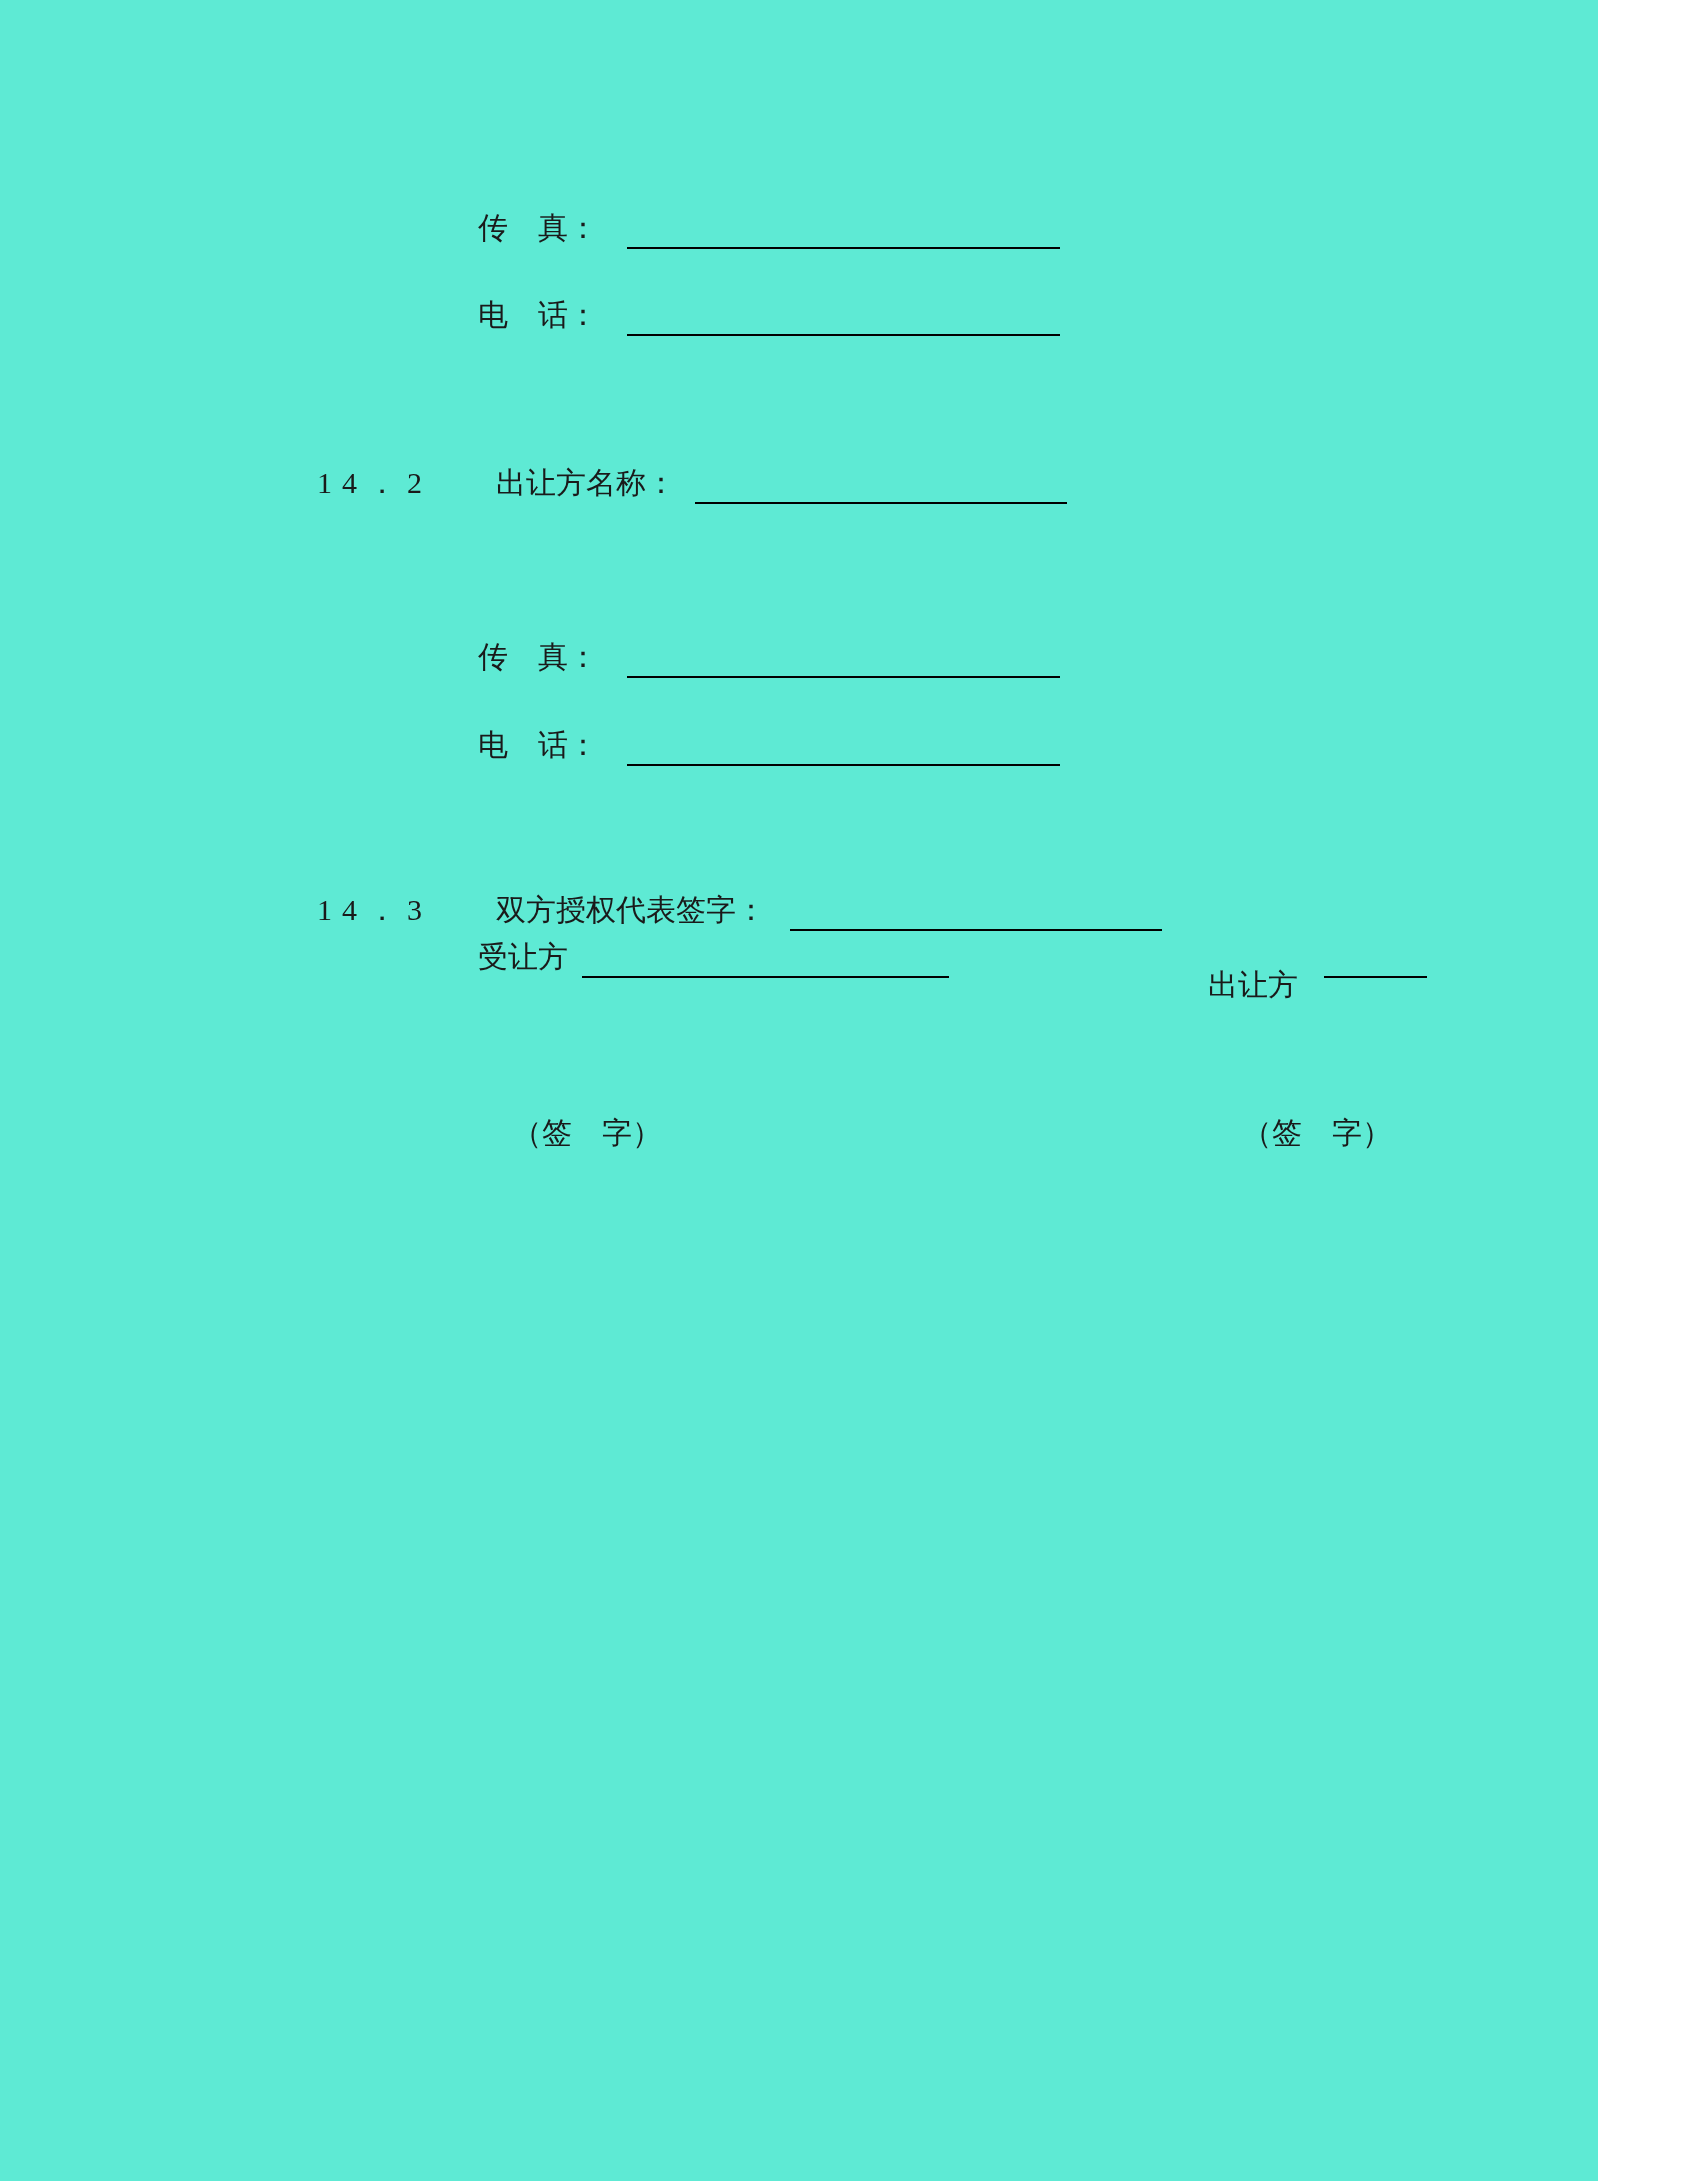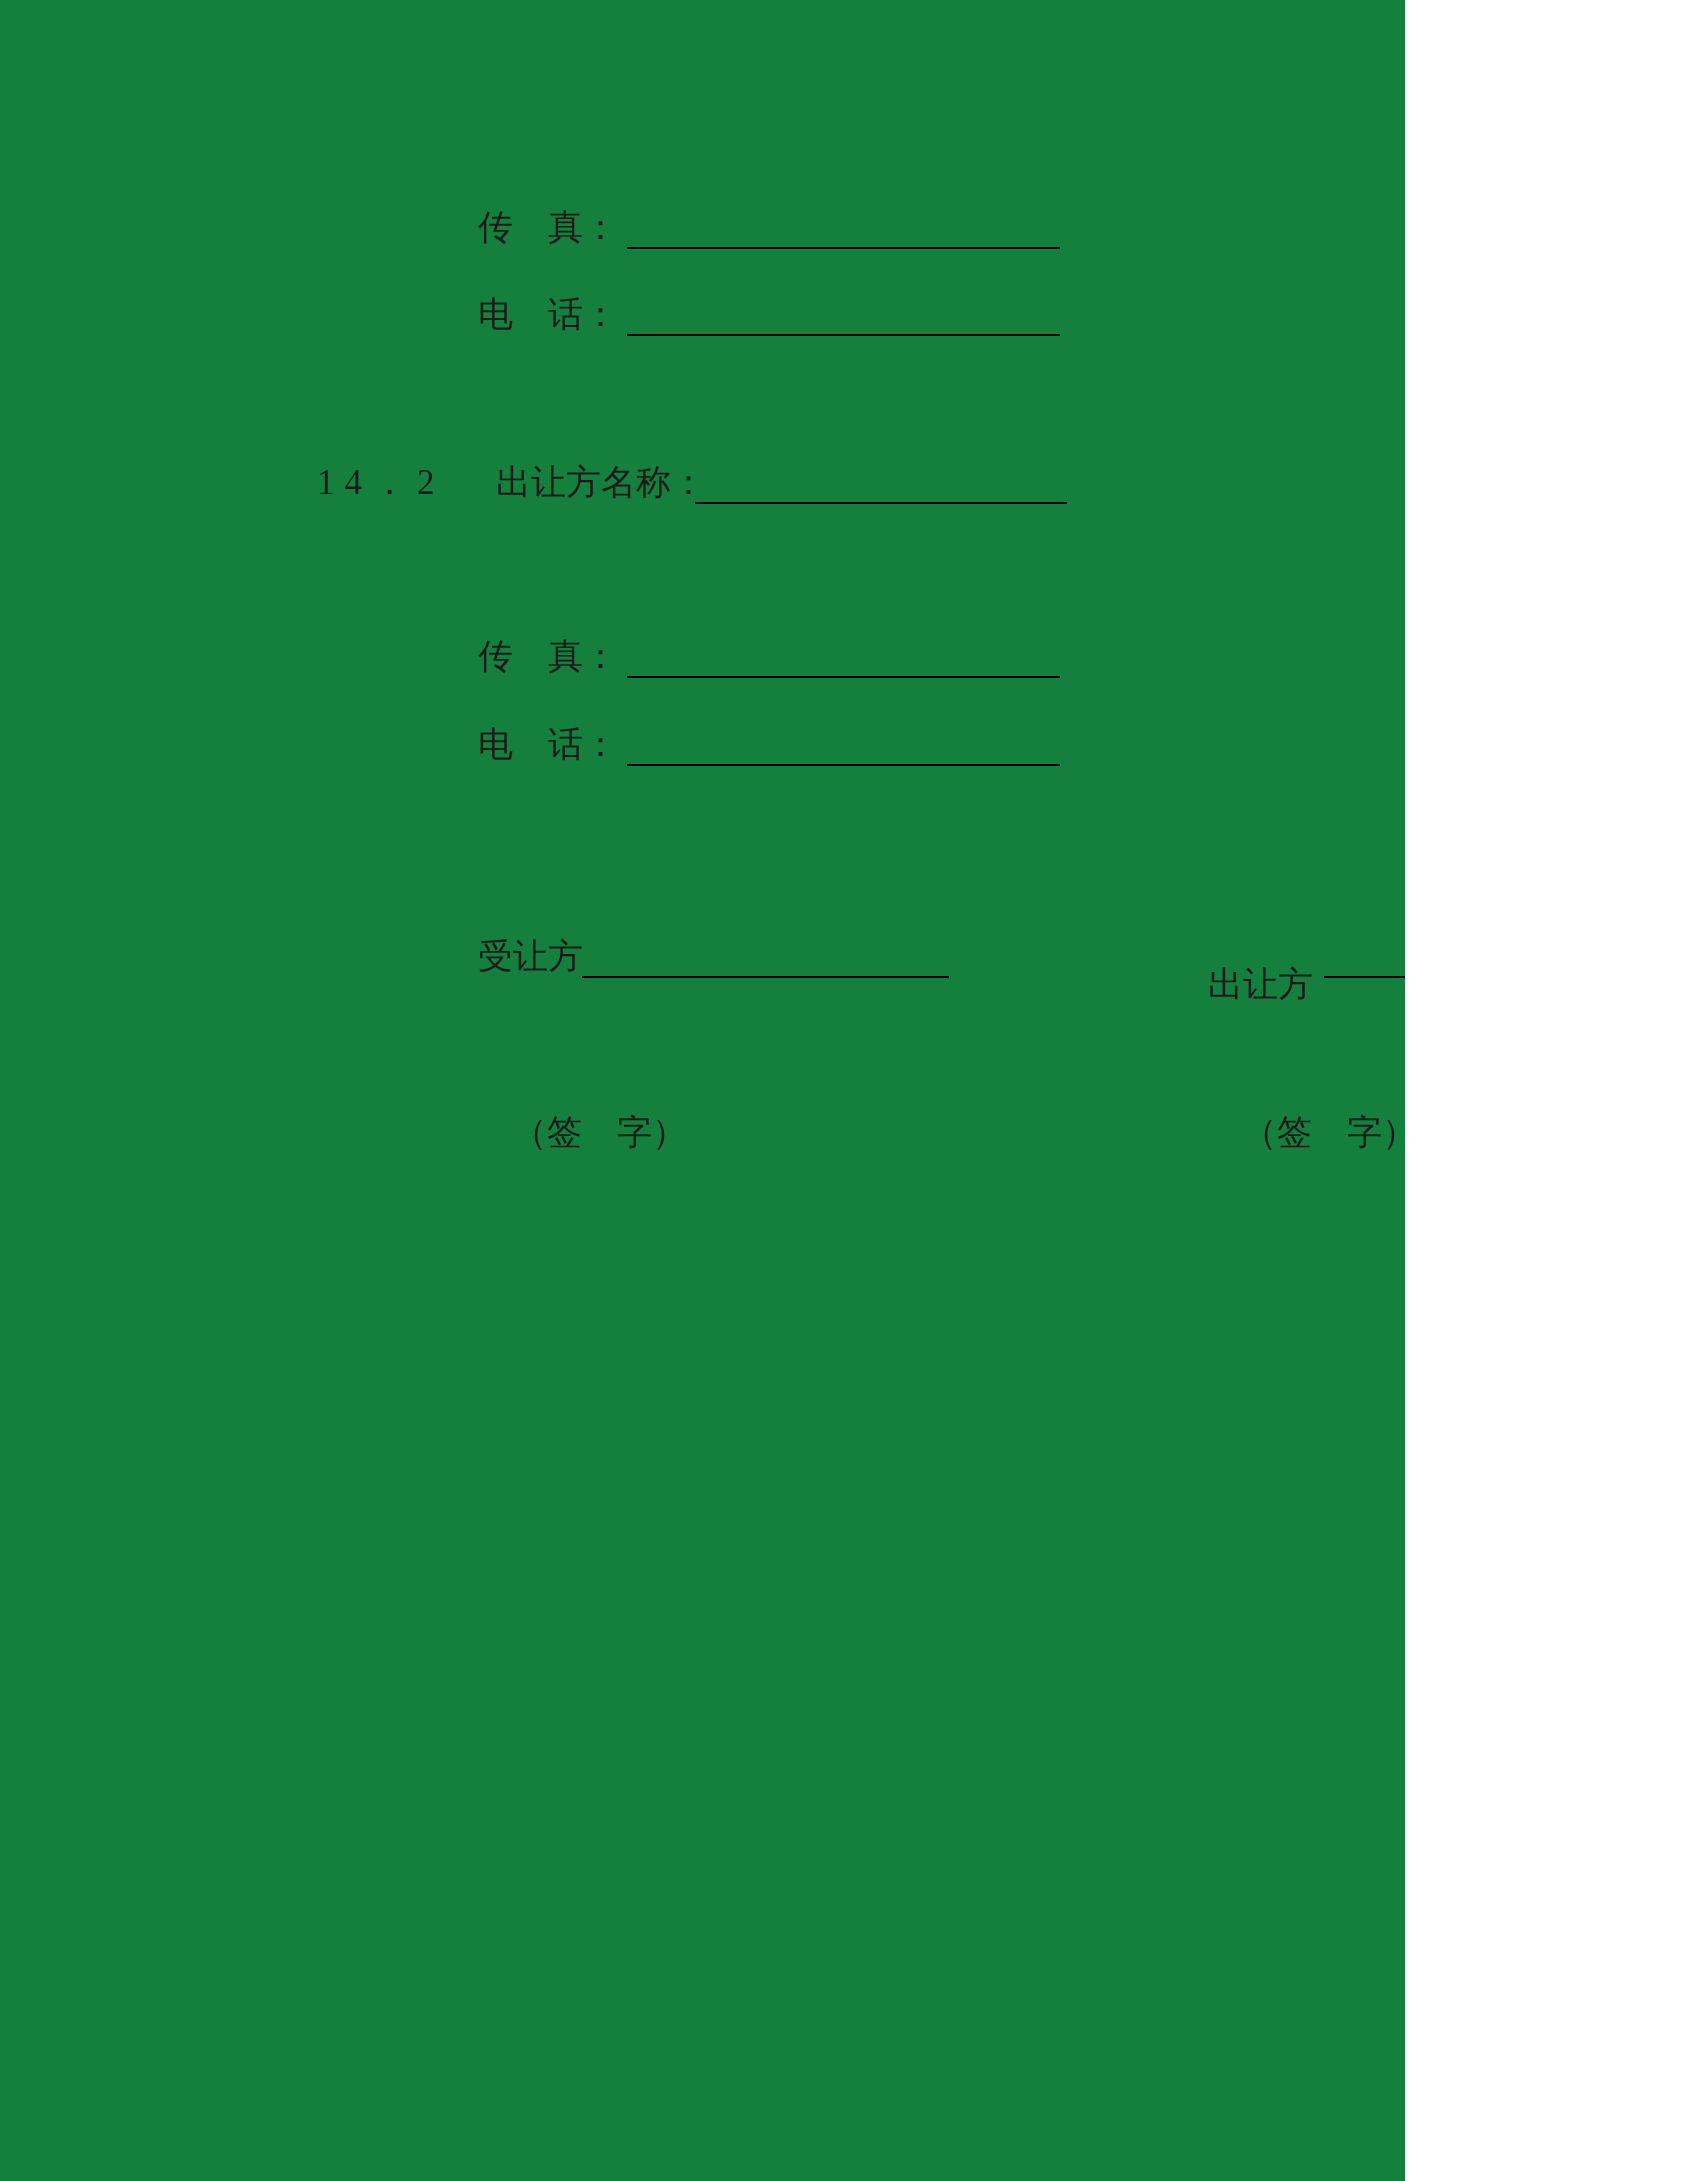--- a/index.html
+++ b/index.html
@@ -2,25 +2,25 @@
 <html style="font-size:14.7px"><head>
 <meta charset="utf-8">
 <style>
   html, body {
     margin: 0;
     padding: 0;
     background: #ffffff;
   }
   .page {
     position: relative;
-    width: 1405px;
+    width: 1598px;
     height: 2182px;
-    background: #15803d;
+    background: #5eead4;
     font-family: "Liberation Serif", "DejaVu Serif", serif;
-    font-size: 35px;
+    font-size: 30px;
     color: #1a1a1a;
     overflow: hidden;
   }
   .row {
     position: absolute;
     left: 0;
     right: 0;
     height: 46px;
     white-space: nowrap;
   }
@@ -89,20 +89,25 @@
   <div class="row y-fax2">
     <span class="lbl at-label">传　真：</span>
     <span class="blank blank-std"></span>
   </div>
 
   <div class="row y-tel2">
     <span class="lbl at-label">电　话：</span>
     <span class="blank blank-std"></span>
   </div>
 
+  <div class="row y-143">
+    <span class="num">14．3</span>
+    <span class="lbl at-title">双方授权代表签字：</span>
+    <span class="blank blank-sign"></span>
+  </div>
 
   <div class="row y-sigrow">
     <span class="lbl at-label">受让方</span>
     <span class="blank blank-transferee"></span>
     <span class="lbl at-transferor">出让方</span>
     <span class="blank blank-transferor"></span>
   </div>
 
   <div class="row y-signhint">
     <span class="lbl at-sign-hint-l">（签　字）</span>

